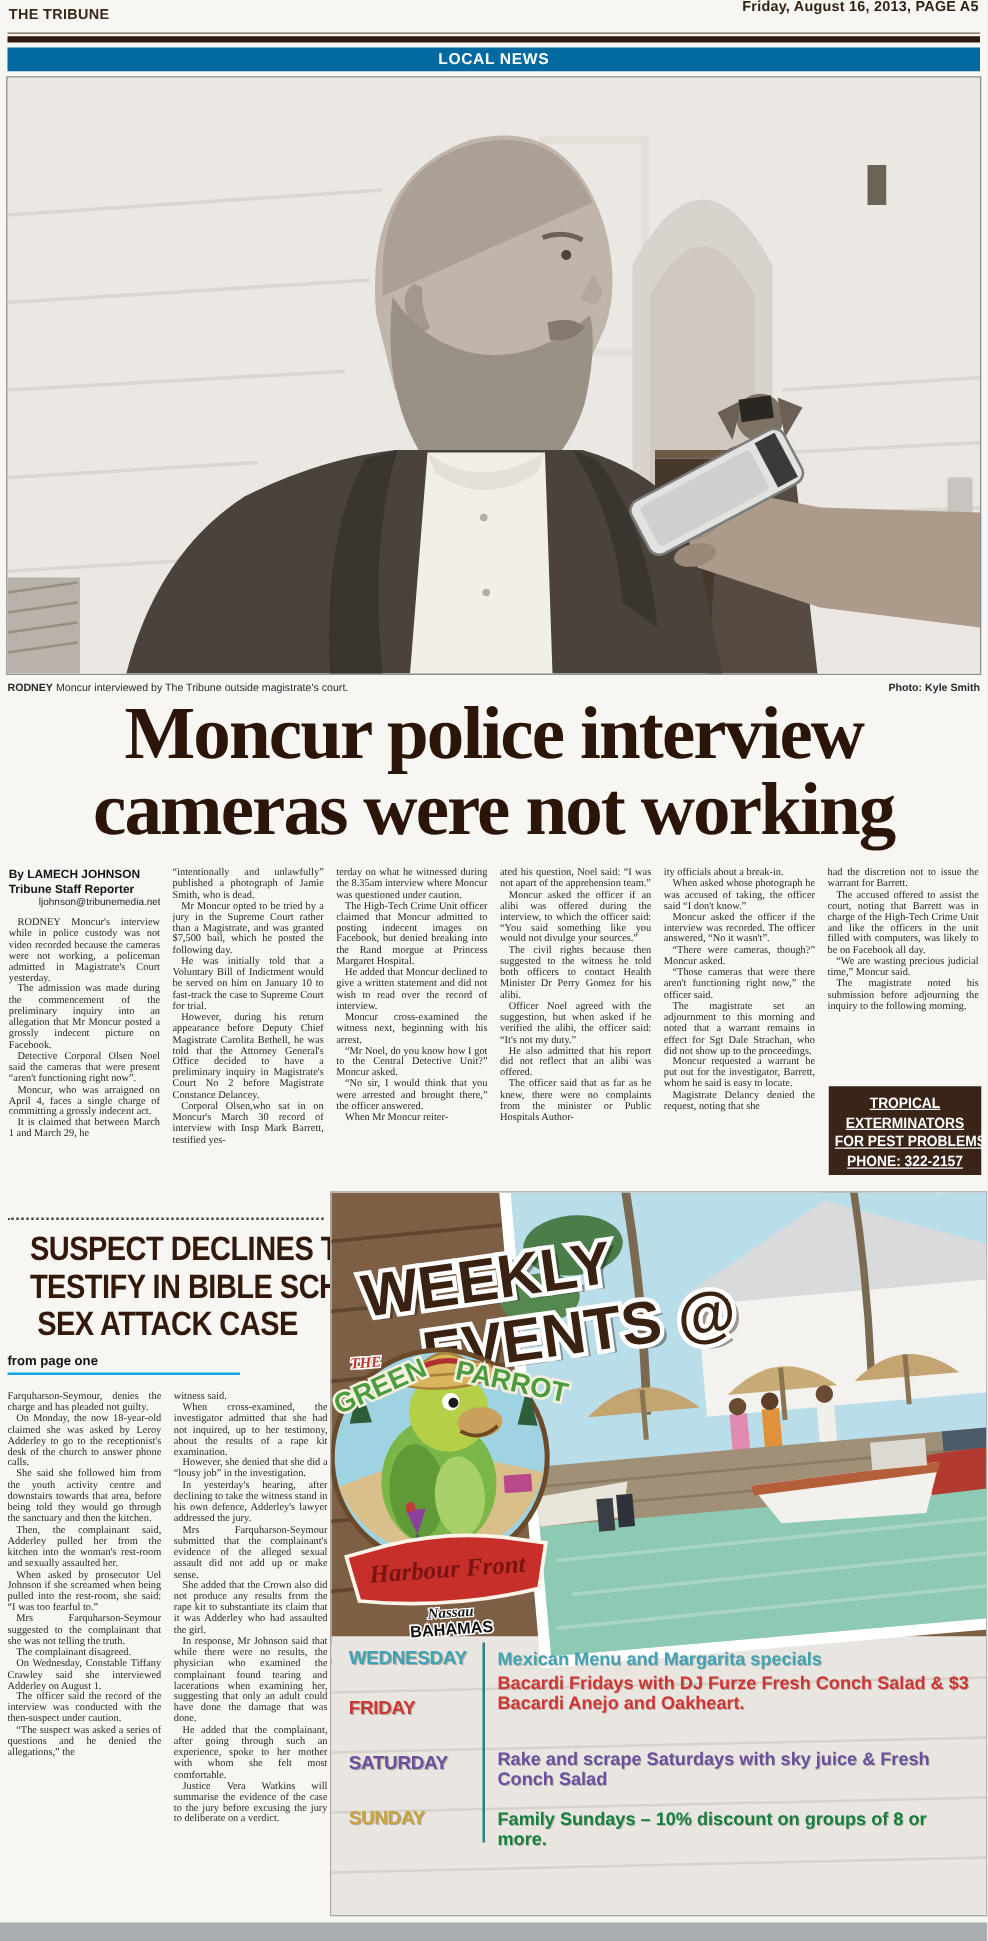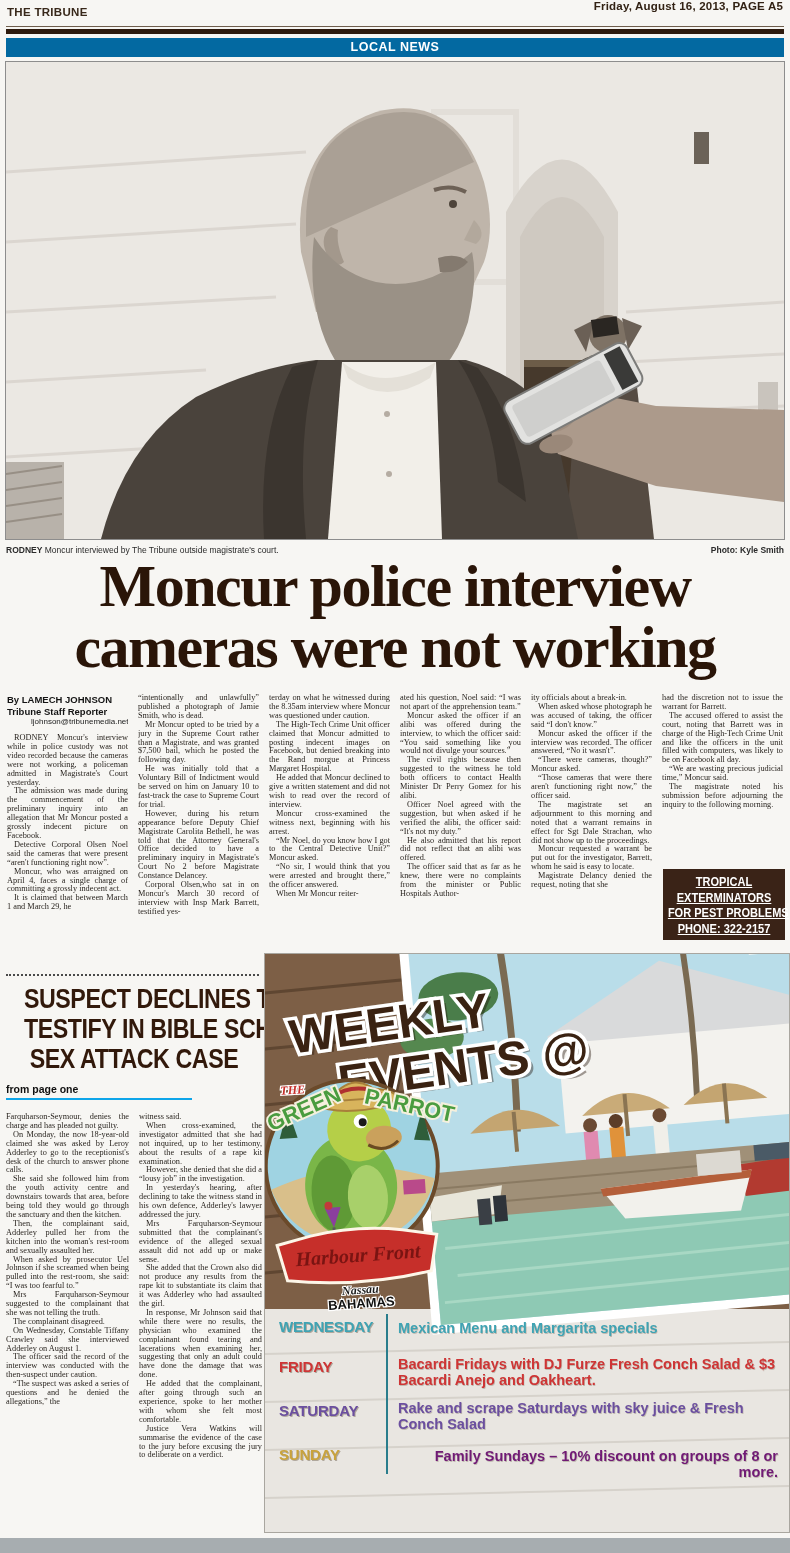--- a/index.html
+++ b/index.html
@@ -363,21 +363,21 @@
           <text x="88" y="308" text-anchor="middle" font-family="Liberation Serif, serif" font-style="italic" font-weight="bold" font-size="20" fill="#7a1412">Harbour Front</text>
         </g>
         <text x="88" y="340" text-anchor="middle" font-family="Liberation Serif, serif" font-style="italic" font-weight="bold" font-size="12" fill="#1a1a1a" stroke="#ffffff" stroke-width="2" paint-order="stroke">Nassau</text>
         <text x="88" y="354" text-anchor="middle" font-family="Liberation Sans, sans-serif" font-weight="bold" font-size="13" fill="#111111" stroke="#ffffff" stroke-width="2.5" paint-order="stroke">BAHAMAS</text>
       </g>
     </svg>
     <div class="gp-divider"></div>
     <div class="gp-day" style="top: 364px; color: rgb(63, 163, 179);">WEDNESDAY</div>
     <div class="gp-desc" style="top: 366px; color: rgb(63, 163, 179);">Mexican Menu and Margarita specials</div>
     <div class="gp-day" style="top: 404px; color: rgb(206, 53, 53);">FRIDAY</div>
-    <div class="gp-desc" style="top: 402px; color: rgb(206, 53, 53);">Bacardi Fridays with DJ Furze  Fresh Conch Salad &amp; $3 Bacardi Anejo and Oakheart.</div>
+    <div class="gp-desc" style="top: 385px; color: rgb(206, 53, 53);">Bacardi Fridays with DJ Furze  Fresh Conch Salad &amp; $3 Bacardi Anejo and Oakheart.</div>
     <div class="gp-day" style="top: 448px; color: rgb(107, 79, 159);">SATURDAY</div>
     <div class="gp-desc" style="top: 446px; color: rgb(107, 79, 159);">Rake and scrape Saturdays with sky juice &amp; Fresh Conch Salad</div>
     <div class="gp-day" style="top: 492px; color: rgb(201, 163, 60);">SUNDAY</div>
-    <div class="gp-desc" style="top: 494px; color: #701a75; text-align: right;">Family Sundays – 10% discount on groups of 8 or more.</div>
+    <div class="gp-desc" style="top: 494px; color: #15803d;">Family Sundays – 10% discount on groups of 8 or more.</div>
   </div>
 
   <div class="abs footer-bar"></div>
 </div>
 
 </body></html>

